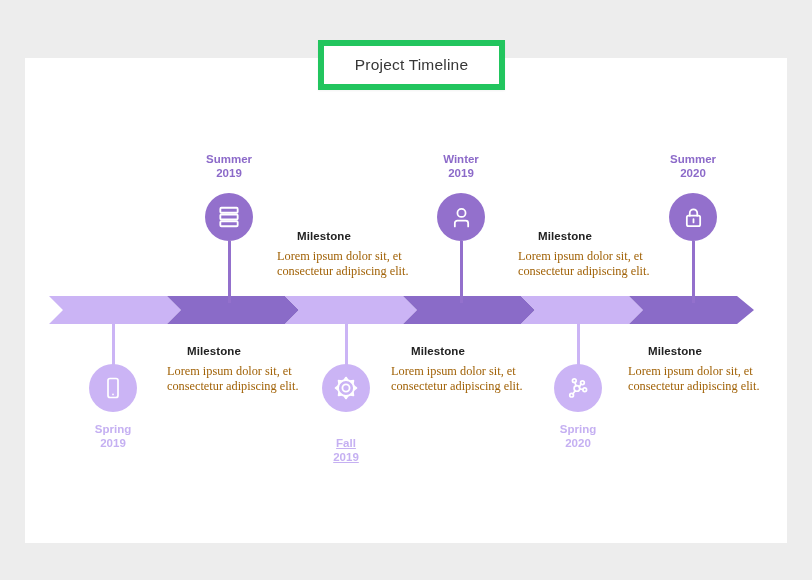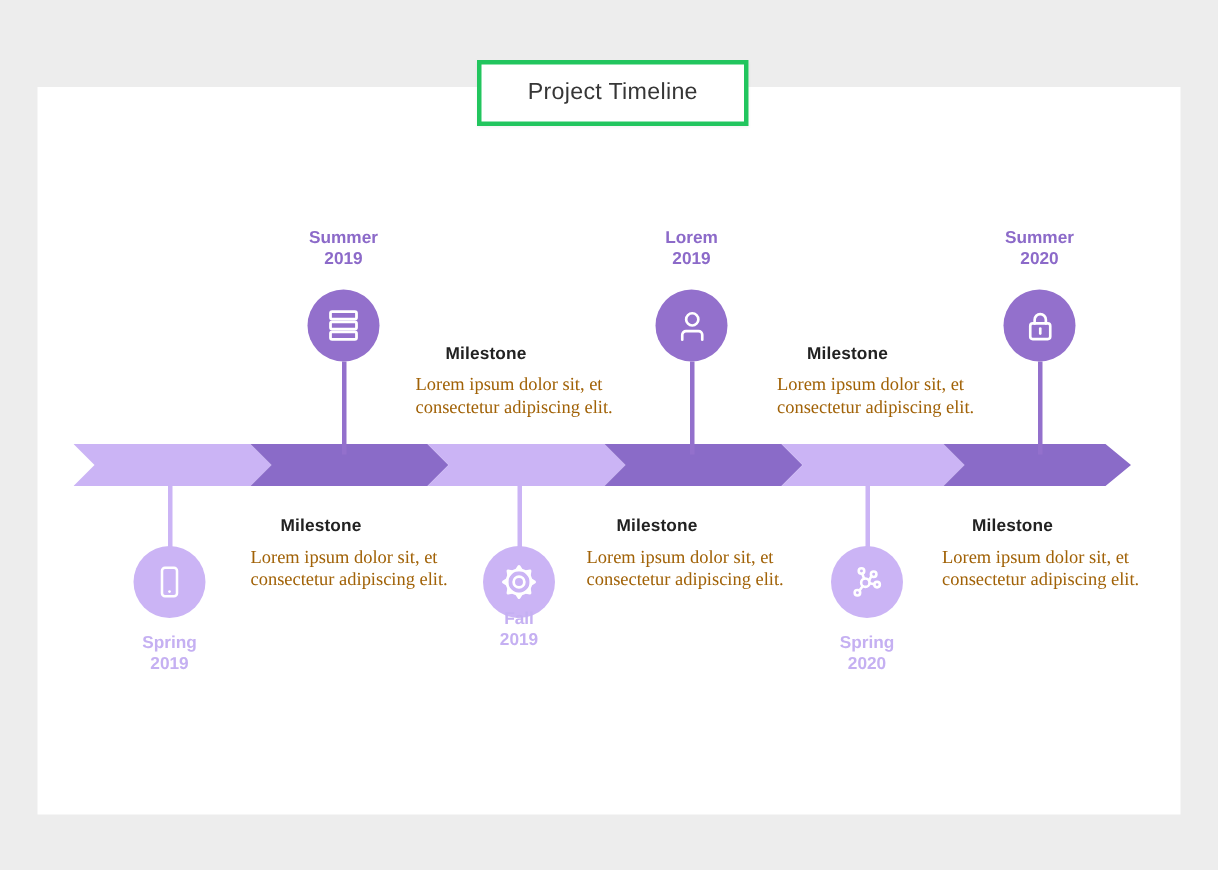--- a/index.html
+++ b/index.html
@@ -28,21 +28,21 @@
     background: #ffffff;
   }
   
   #title-chip {
     position: absolute;
     left: 318px;
     top: 40px;
     width: 175px;
     height: 38px;
     background: #ffffff;
-    border: 3px solid #22c55e;
+    border: 6px solid #22c55e;
     box-shadow: 0 1px 2px rgba(0,0,0,0.05);
     display: flex;
     align-items: center;
     justify-content: center;
     z-index: 30;
   }
   #title-chip .title-text {
     font-size: 15.5px;
     color: #363636;
     letter-spacing: .2px;
@@ -205,33 +205,33 @@
           <path d="M2.4 12 L4.6 10.5 L4.6 13.5 Z"></path>
           <path d="M21.6 12 L19.4 10.5 L19.4 13.5 Z"></path>
           <path d="M5.2 5.2 L7.8 5.6 L5.6 7.8 Z"></path>
           <path d="M18.8 18.8 L16.2 18.4 L18.4 16.2 Z"></path>
           <path d="M18.8 5.2 L18.4 7.8 L16.2 5.6 Z"></path>
           <path d="M5.2 18.8 L5.6 16.2 L7.8 18.4 Z"></path>
           <circle cx="12" cy="12" r="7.4"></circle>
         </svg>
       </span>
     </div>
-    <div class="season bottom" style="top:96px;">
+    <div class="season bottom" style="top:126px;text-decoration:underline;">
       <span>Fall</span><br>
       <span>2019</span>
     </div>
   </div>
   <div class="ms" style="left:391px; top:345px;">
     <div class="ms-title">Milestone</div>
     <div class="ms-body">Lorem ipsum dolor sit, et consectetur adipiscing elit.</div>
   </div>
 
   <div class="node" style="left:437px; top:152px; width:48px; height:160px;">
     <div class="season top" style="top:0;">
-      <span>Lorem</span><br>
+      <span>Winter</span><br>
       <span>2019</span>
     </div>
     <div class="bubble top" style="top:41px;">
       <span>
         <svg width="25" height="25" viewBox="0 0 24 24" fill="none" stroke="#ffffff" stroke-width="1.7" stroke-linecap="round" stroke-linejoin="round">
           <circle cx="12" cy="7.6" r="3.9"></circle>
           <path d="M5.6 20.6 v-3.1 a2.4 2.4 0 0 1 2.4 -2.4 h8 a2.4 2.4 0 0 1 2.4 2.4 v3.1"></path>
         </svg>
       </span>
     </div>

